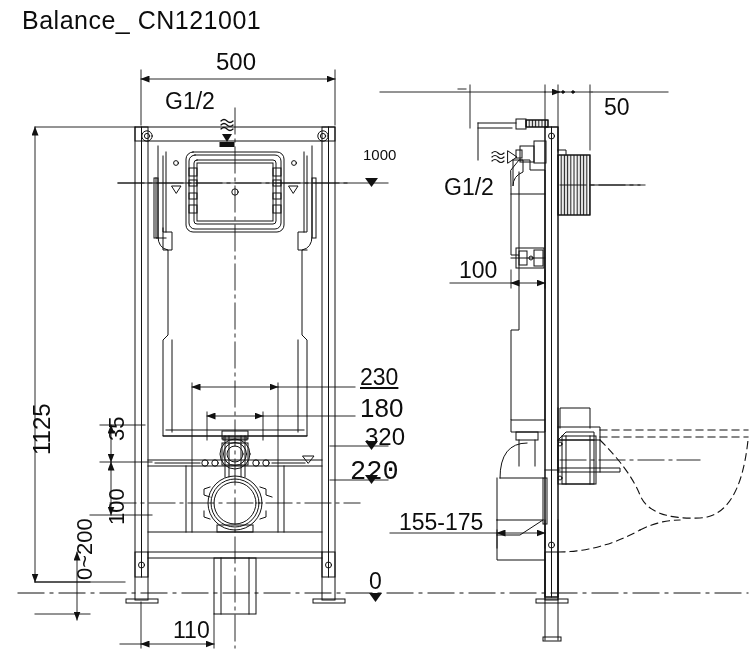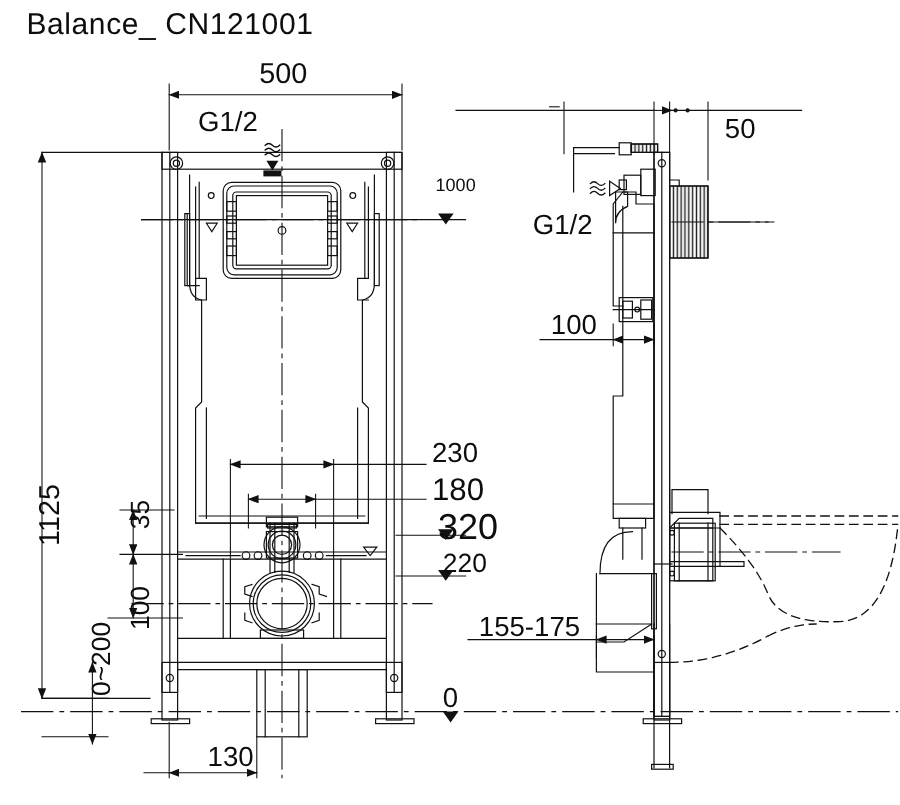--- a/index.html
+++ b/index.html
@@ -361,31 +361,31 @@
 <div class="lbl" style="left:165px;top:88px;font-size:23px;">G1/2</div>
 
 <div class="lbl vlbl" style="left:28px;top:455px;font-size:24px;transform:rotate(-90deg);">1125</div>
 
 <div class="lbl vlbl" style="left:72px;top:580px;font-size:22px;transform:rotate(-90deg);">0~200</div>
 
 <div class="lbl vlbl" style="left:104px;top:441px;font-size:22px;transform:rotate(-90deg);">35</div>
 
 <div class="lbl vlbl" style="left:104px;top:525px;font-size:22px;transform:rotate(-90deg);">100</div>
 
-<div class="lbl" style="left:360px;top:364px;font-size:23px;">230</div>
+<div class="lbl" style="left:360px;top:364px;font-size:23px;text-decoration:underline;">230</div>
 
 <div class="lbl" style="left:360px;top:393px;font-size:26px;">180</div>
 
-<div class="lbl" style="left:173px;top:617px;font-size:23px;">130</div>
+<div class="lbl" style="left:173px;top:617px;font-size:23px;">110</div>
 
 <div class="lbl" style="left:363px;top:146px;font-size:15px;">1000</div>
 
-<div class="lbl" style="left:365px;top:423px;font-size:30px;">320</div>
-
-<div class="lbl" style="left:369px;top:457px;font-size:22px;">220</div>
+<div class="lbl" style="left:365px;top:423px;font-size:24px;">320</div>
+
+<div class="lbl" style="left:350px;top:457px;font-size:27px;font-family:Liberation Mono, monospace;">220</div>
 
 <div class="lbl" style="left:369px;top:568px;font-size:23px;">0</div>
 
 
 <div class="lbl" style="left:604px;top:65px;font-size:23px;margin-top:29px;">50</div>
 
 <div class="lbl" style="left:444px;top:174px;font-size:23px;">G1/2</div>
 
 <div class="lbl" style="left:459px;top:257px;font-size:23px;">100</div>
 

